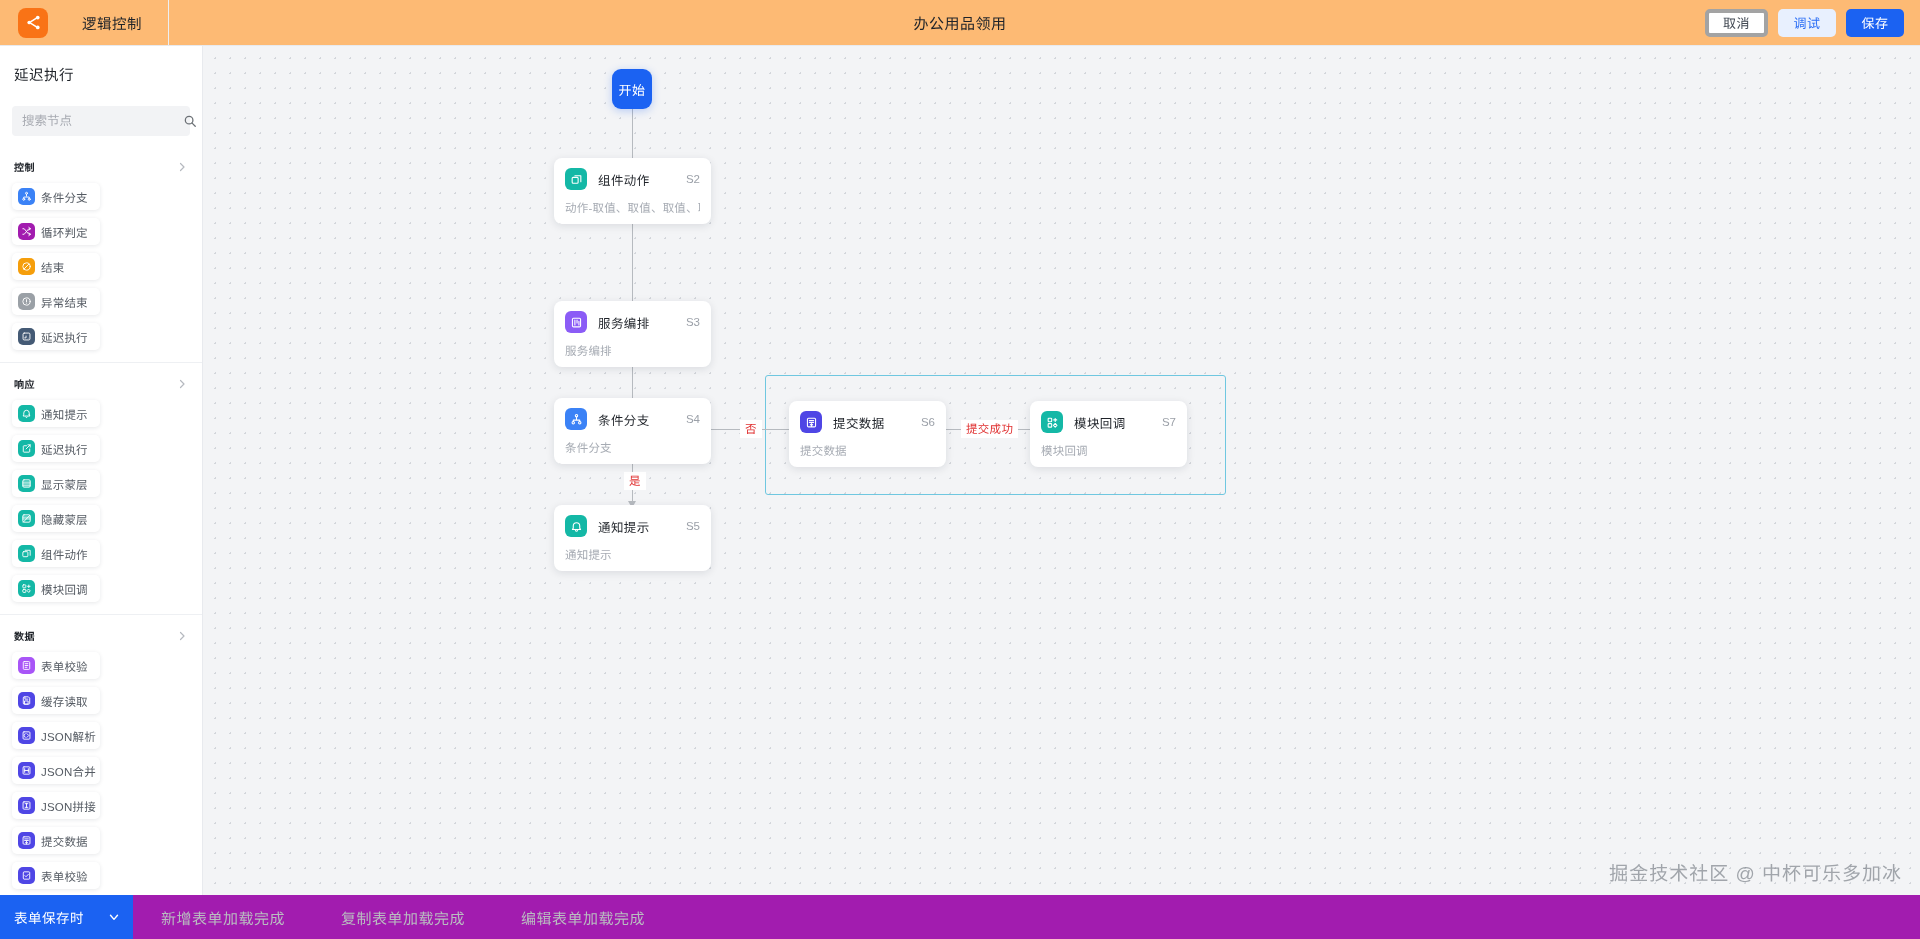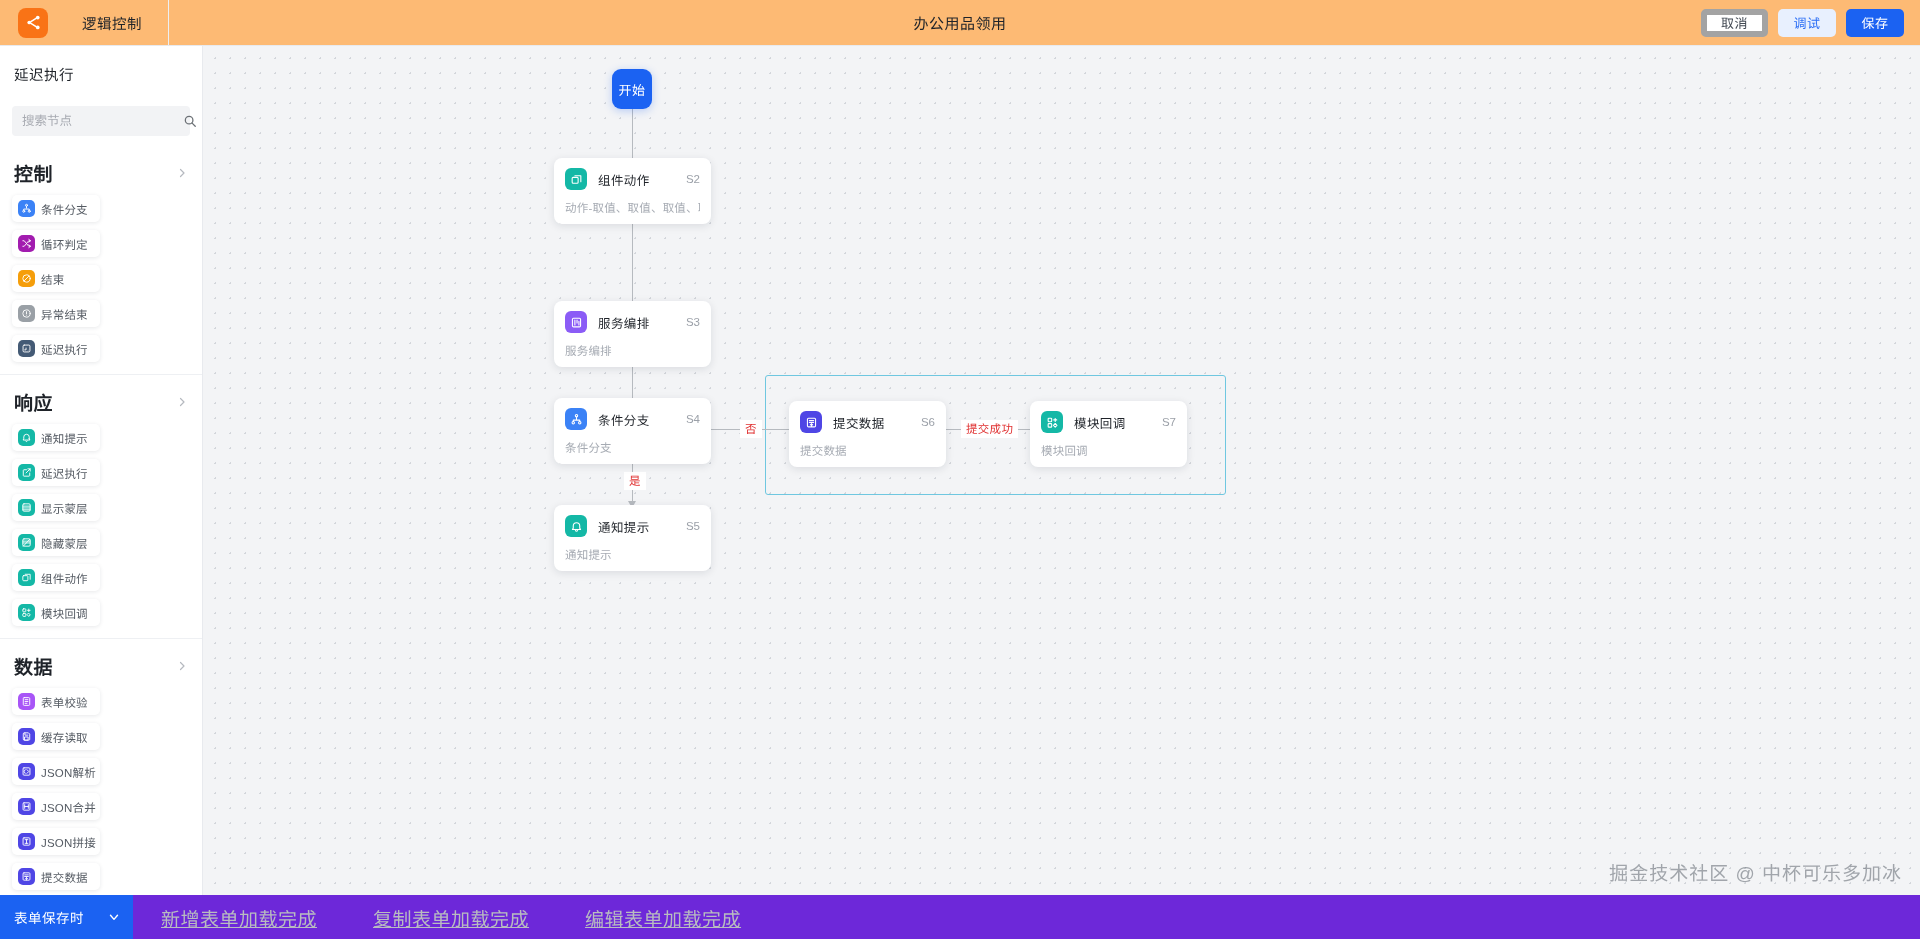--- a/index.html
+++ b/index.html
@@ -47,21 +47,21 @@
     display: flex; align-items: center; gap: 10px;
     position: relative; z-index: 5;
   }
   .btn {
     height: 28px; min-width: 58px; padding: 0 14px;
     border-radius: 5px; font-size: 13px;
     display: flex; align-items: center; justify-content: center;
     cursor: pointer; letter-spacing: .5px; border: none;
     font-family: inherit;
   }
-  .btn-default { background: #fff; color: #434a54; border: 6px solid #a3a3a3; }
+  .btn-default { background: #fff; color: #434a54; border: 4px solid #a3a3a3; }
   .btn-soft { background: #e8f0fe; color: #2b6ef5; }
   .btn-primary { background: #1b62f2; color: #fff; }
 
   
   .body-row { flex: 1 1 auto; display: flex; min-height: 0; position: relative; }
 
   
   .sidebar {
     width: 203px; flex: 0 0 203px;
     background: #ffffff;
@@ -91,21 +91,21 @@
   .search-box input::placeholder { color: #a8abb2; }
   .search-icon { flex: 0 0 auto; color: #6b7075; display:flex; }
 
   .group { padding: 0 0 6px 0; border-bottom: 1px solid #eef0f3; background:#fff; }
   .group:last-child { border-bottom: none; }
   .group-head {
     display: flex; align-items: center;
     padding: 13px 14px 9px 14px;
     cursor: pointer;
   }
-  .group-head .g-name { font-size: 19px; font-weight: bold; color: #1f2329; letter-spacing: .5px; }
+  .group-head .g-name { font-size: 10px; font-weight: bold; color: #1f2329; letter-spacing: .5px; }
   .group-head .g-chevron { margin-left: auto; color: #b5b9bf; display:flex; }
   .chips { display: flex; flex-wrap: wrap; gap: 8px 8px; padding: 0 12px 6px 12px; }
   .chip {
     width: 88px; height: 27px;
     background: #ffffff;
     border-radius: 5px;
     box-shadow: 0 1px 4px rgba(22,30,48,.10);
     display: flex; align-items: center; gap: 6px;
     padding-left: 6px;
     cursor: pointer;
@@ -193,40 +193,39 @@
 
   .watermark {
     position: absolute; right: 18px; bottom: 10px;
     font-size: 19px; color: rgba(110,116,124,.62);
     letter-spacing: 1px; pointer-events: none; user-select: none;
   }
 
   
   .bottombar {
     height: 44px; flex: 0 0 44px;
-    background: #6d28d9;
+    background: #a21caf;
     display: flex; align-items: stretch;
     position: relative; z-index: 30;
   }
   .bb-select {
     width: 133px; flex: 0 0 133px;
     background: #1b62f2; color: #ffffff;
     display: flex; align-items: center;
     padding: 0 12px 0 14px;
     font-size: 13.5px; letter-spacing: .5px;
     cursor: pointer;
   }
   .bb-select .bb-chevron { margin-left: auto; display:flex; }
   .bb-tabs { display: flex; align-items: center; }
   .bb-tab {
     padding: 0 28px;
     display: flex; align-items: center; height: 100%;
-    font-size: 19px; color: #b9bcc0; letter-spacing: .5px;
+    font-size: 15px; color: #b9bcc0; letter-spacing: .5px;
     cursor: pointer;
-    text-decoration: underline;
   }
 </style>
 </head>
 <body>
 
 <div class="app">
 
   <div class="topbar">
     <div class="brand-logo">
       <svg width="17" height="17" viewBox="0 0 24 24" fill="none" stroke="#fff" stroke-width="2.2" stroke-linecap="round" stroke-linejoin="round">

